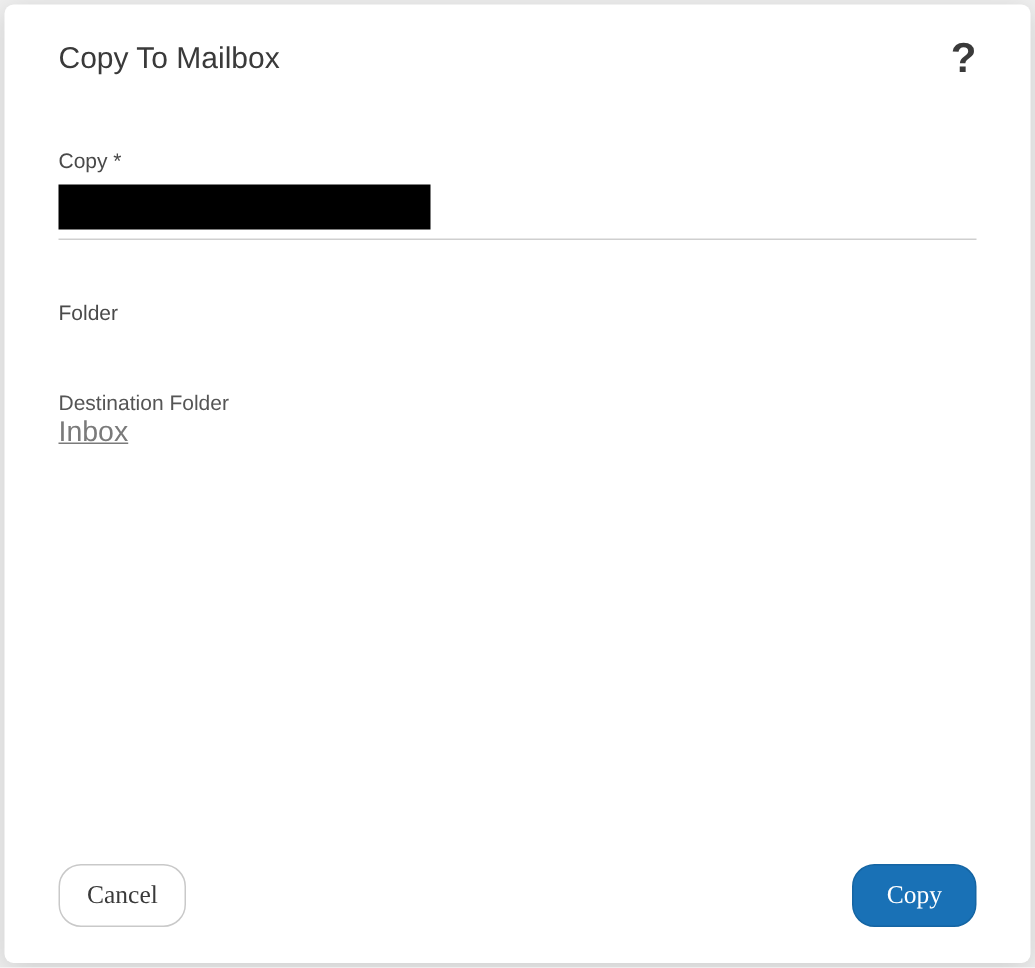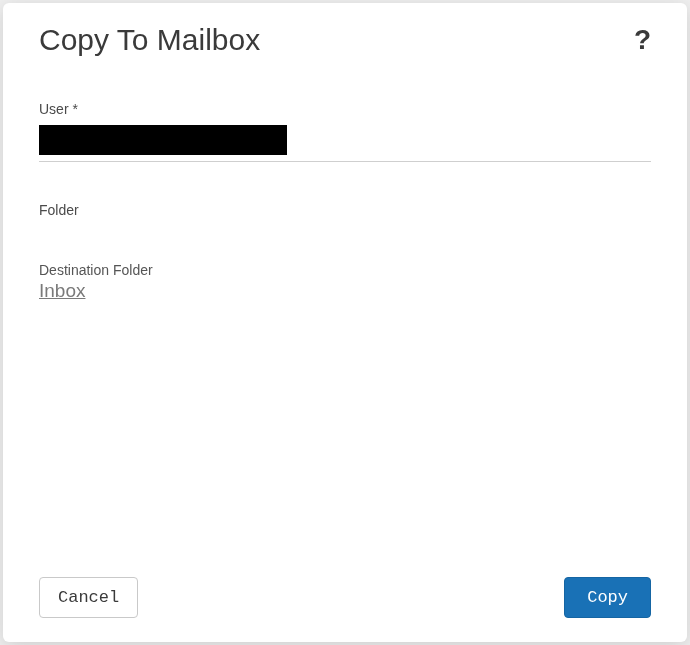--- a/index.html
+++ b/index.html
@@ -23,21 +23,21 @@
       flex-direction: column;
       position: relative;
     }
     .header {
       display: flex;
       justify-content: space-between;
       align-items: center;
       margin-bottom: 44px;
     }
     .title {
-      font-size: 30px;
+      font-size: 20px;
       font-weight: 400;
       color: #3a3a3a;
     }
     .help {
       font-size: 28px;
       font-weight: 600;
       color: #3a3a3a;
       cursor: pointer;
     }
     .field-block { margin-bottom: 40px; }
@@ -97,23 +97,23 @@
     .footer {
       margin-top: auto;
       display: flex;
       justify-content: space-between;
       align-items: center;
       padding-top: 20px;
     }
     .btn {
       font-size: 17px;
       padding: 10px 18px;
-      border-radius: 4px;
+      border-radius: 15px;
       cursor: pointer;
-      font-family: Liberation Mono, monospace;
+      font-family: Liberation Serif, serif;
     }
     .btn-cancel {
       background: #fff;
       border: 1px solid #c9c9c9;
       color: #3a3a3a;
     }
     .btn-copy {
       background: #1971b6;
       border: 1px solid #1565a3;
       color: #fff;
@@ -124,21 +124,21 @@
 <body>
 
 <div class="dialog">
   <div class="header">
     <h1 class="title">Copy To Mailbox</h1>
     <span class="help">?</span>
   </div>
 
 
   <div class="field-block">
-    <span class="label">User *</span>
+    <span class="label">Copy *</span>
     <div class="input-row">
       <div class="redacted"></div>
     </div>
   </div>
 
   <div class="field-block" style="">
     <span class="label">Folder</span>
   </div>
 
 

